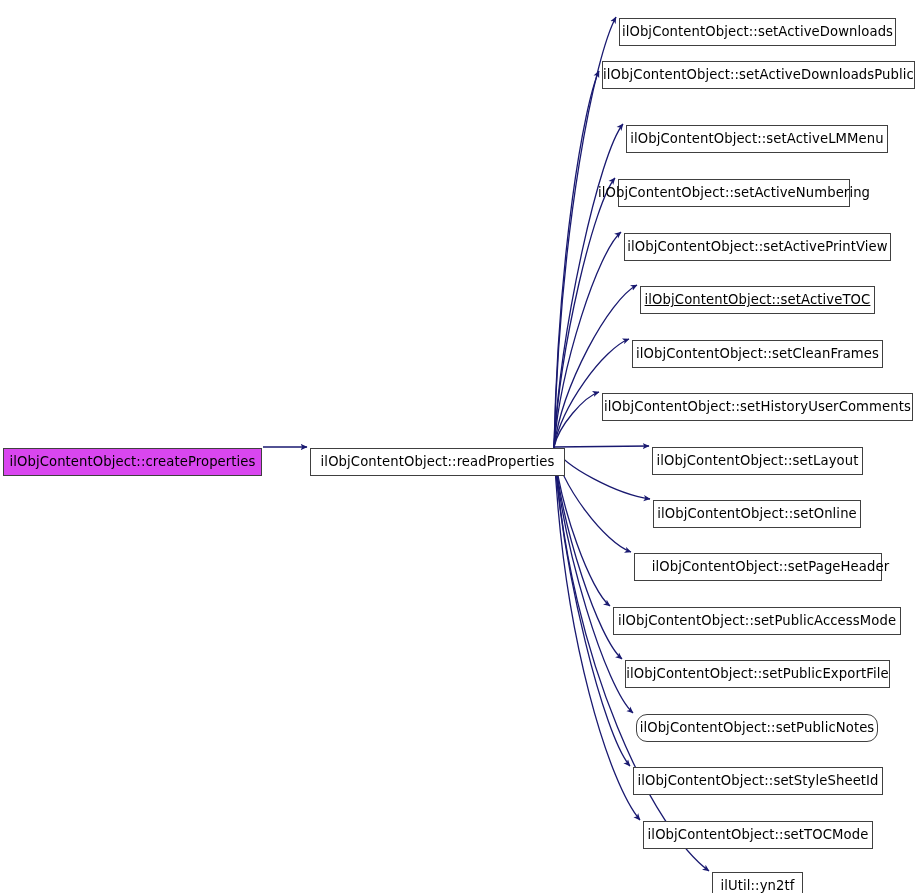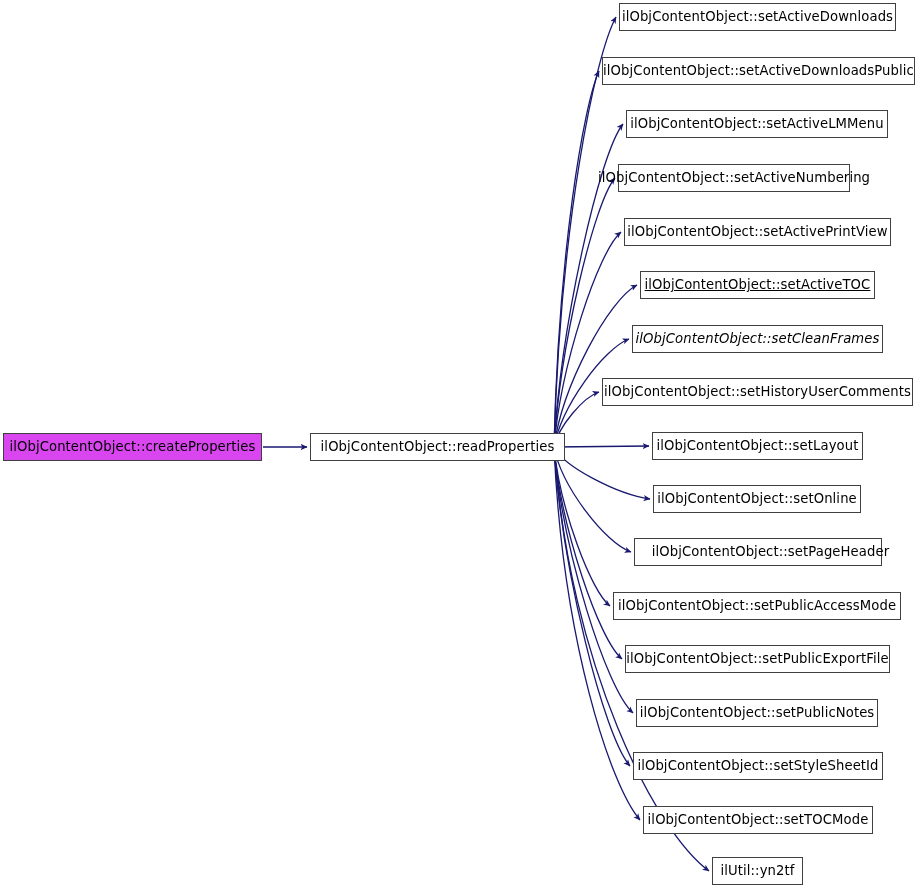--- a/index.html
+++ b/index.html
@@ -32,20 +32,21 @@
     background: #ffffff;
     color: #000000;
     font-size: 13.2px;
     line-height: 1;
     display: flex;
     align-items: center;
     justify-content: center;
     white-space: nowrap;
     letter-spacing: 0.1px;
     z-index: 5;
+    margin-top: 15px;
   }
   .node.highlight {
     background: #d946ef;
   }
 </style>
 </head>
 <body>
 
 <div id="graph">
   <svg id="edges" viewBox="0 0 920 893">
@@ -76,57 +77,57 @@
   <div id="nodes">
       <div class="node highlight" style="left: 3px; top: 433px; width: 259px; height: 28px;">
         <span>ilObjContentObject::createProperties</span>
       </div>
       <div class="node" style="left: 310px; top: 433px; width: 255px; height: 28px;">
         <span>ilObjContentObject::readProperties</span>
       </div>
       <div class="node" style="left: 619px; top: 3px; width: 277px; height: 28px;">
         <span>ilObjContentObject::setActiveDownloads</span>
       </div>
-      <div class="node" style="left: 602px; top: 57px; width: 313px; height: 28px;">
+      <div class="node" style="left: 602px; top: 46px; width: 313px; height: 28px;">
         <span>ilObjContentObject::setActiveDownloadsPublic</span>
       </div>
       <div class="node" style="left: 626px; top: 110px; width: 262px; height: 28px;">
         <span>ilObjContentObject::setActiveLMMenu</span>
       </div>
       <div class="node" style="left: 618px; top: 164px; width: 232px; height: 28px;">
         <span>ilObjContentObject::setActiveNumbering</span>
       </div>
       <div class="node" style="left: 624px; top: 218px; width: 267px; height: 28px;">
         <span>ilObjContentObject::setActivePrintView</span>
       </div>
       <div class="node" style="left: 640px; top: 271px; width: 235px; height: 28px; text-decoration: underline;">
         <span>ilObjContentObject::setActiveTOC</span>
       </div>
-      <div class="node" style="left: 632px; top: 325px; width: 251px; height: 28px; font-style: italic;">
+      <div class="node" style="left: 632px; top: 325px; width: 251px; height: 28px;">
         <span>ilObjContentObject::setCleanFrames</span>
       </div>
       <div class="node" style="left: 602px; top: 378px; width: 311px; height: 28px;">
         <span>ilObjContentObject::setHistoryUserComments</span>
       </div>
       <div class="node" style="left: 652px; top: 432px; width: 211px; height: 28px;">
         <span>ilObjContentObject::setLayout</span>
       </div>
       <div class="node" style="left: 653px; top: 485px; width: 208px; height: 28px;">
         <span>ilObjContentObject::setOnline</span>
       </div>
       <div class="node" style="left: 634px; top: 538px; width: 248px; height: 28px; padding-left: 25px;">
         <span>ilObjContentObject::setPageHeader</span>
       </div>
       <div class="node" style="left: 613px; top: 592px; width: 288px; height: 28px;">
         <span>ilObjContentObject::setPublicAccessMode</span>
       </div>
       <div class="node" style="left: 625px; top: 645px; width: 265px; height: 28px;">
         <span>ilObjContentObject::setPublicExportFile</span>
       </div>
-      <div class="node" style="left: 636px; top: 699px; width: 242px; height: 28px;">
+      <div class="node" style="left: 636px; top: 699px; width: 242px; height: 28px; border-radius: 11px;">
         <span>ilObjContentObject::setPublicNotes</span>
       </div>
       <div class="node" style="left: 633px; top: 752px; width: 250px; height: 28px;">
         <span>ilObjContentObject::setStyleSheetId</span>
       </div>
       <div class="node" style="left: 643px; top: 806px; width: 230px; height: 28px;">
         <span>ilObjContentObject::setTOCMode</span>
       </div>
       <div class="node" style="left: 712px; top: 857px; width: 91px; height: 28px;">
         <span>ilUtil::yn2tf</span>

